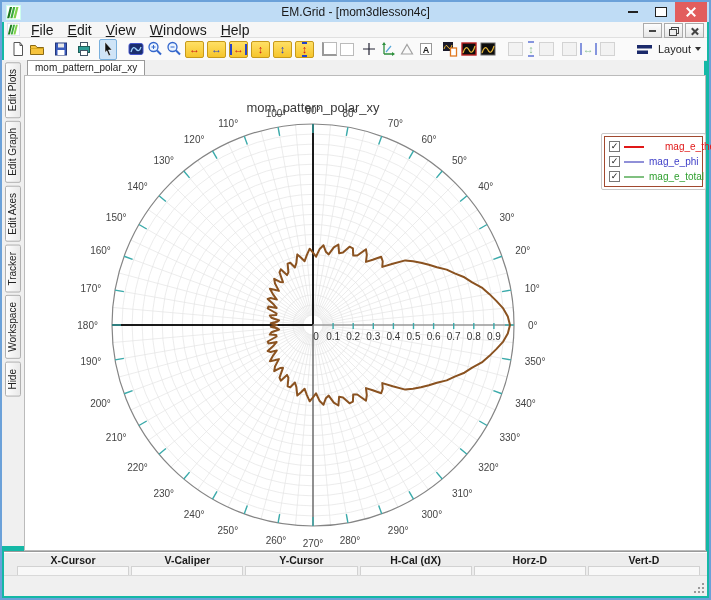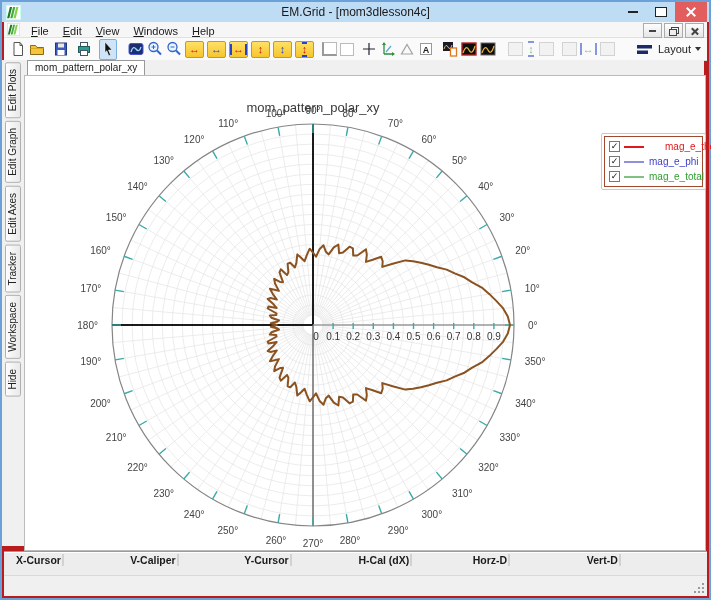--- a/index.html
+++ b/index.html
@@ -1,34 +1,34 @@
 <!DOCTYPE html>
 <html><head>
 <meta charset="utf-8">
 <style>
   html,body{margin:0;padding:0;}
   body{width:711px;height:600px;overflow:hidden;font-family:"Liberation Sans","DejaVu Sans",sans-serif;background:#f0f0f0;position:relative;}
-  .window{position:absolute;inset:0;border:2px solid #6ba1d9;box-sizing:border-box;background:#b91c1c;}
+  .window{position:absolute;inset:0;border:2px solid #6ba1d9;box-sizing:border-box;background:#14b8a6;}
   
   .titlebar{position:absolute;left:0;right:0;top:0;height:20px;background:#bfdcf5;display:flex;align-items:center;}
   .titlebar .logo{margin-left:4px;}
   .title-text{position:absolute;left:0;right:0;text-align:center;font-size:12px;color:#1a1a1a;}
   .winbtns{position:absolute;right:2px;top:0;height:20px;display:flex;}
   .wbtn{width:28px;height:20px;display:flex;align-items:center;justify-content:center;}
   .wbtn .min-glyph{width:10px;height:0;border-bottom:2px solid #222;}
   .wbtn .max-glyph{width:10px;height:8px;border:1.5px solid #222;background:#fff;}
   .wbtn.close{width:32px;background:#e25d5d;position:relative;}
   .x-glyph{position:relative;width:10px;height:10px;}
   .x-glyph:before,.x-glyph:after{content:"";position:absolute;left:4px;top:-1px;width:2px;height:12px;background:#fff;}
   .x-glyph:before{transform:rotate(45deg);}
   .x-glyph:after{transform:rotate(-45deg);}
   
   .menubar{position:absolute;left:2px;right:2px;top:20px;height:15px;background:#f6f6f6;border-bottom:1px solid #e0e0e0;display:flex;align-items:center;}
   .menubar .logo{margin:0 4px 0 3px;}
-  .menu-item{font-size:11px;color:#1a1a1a;padding:0 7px;cursor:default;text-align:center;}
+  .menu-item{font-size:14px;color:#1a1a1a;padding:0 7px;cursor:default;text-align:center;}
   .mdibtns{position:absolute;right:3px;top:1px;display:flex;gap:2px;}
   .mdibtn{width:17px;height:13px;border:1px solid #ababab;background:linear-gradient(#fdfdfd,#e6e6e6);display:flex;align-items:center;justify-content:center;font-size:9px;color:#333;}
   .mdibtn .min-glyph{width:7px;height:0;border-bottom:2px solid #444;}
   .rest-glyph{position:relative;width:9px;height:8px;}
   .rest-glyph:before{content:"";position:absolute;left:2px;top:0;width:6px;height:5px;border:1px solid #444;}
   .rest-glyph:after{content:"";position:absolute;left:0;top:2px;width:6px;height:5px;border:1px solid #444;background:#eee;}
   .xs-glyph{position:relative;width:8px;height:8px;}
   .xs-glyph:before,.xs-glyph:after{content:"";position:absolute;left:3.5px;top:0;width:1.6px;height:9px;background:#444;}
   .xs-glyph:before{transform:rotate(45deg);}
   .xs-glyph:after{transform:rotate(-45deg);}
@@ -60,21 +60,21 @@
   .plot-title{position:absolute;left:138px;top:24px;width:300px;text-align:center;font-size:13px;color:#3a3a3a;}
   
   .legend-outer{position:absolute;left:576px;top:57px;width:105px;height:57px;border:1px solid #c9c9c9;border-radius:2px;box-sizing:border-box;padding:2px;}
   .legend{border:1px solid #a1492f;background:#fff;height:100%;box-sizing:border-box;padding:2px 4px;display:flex;flex-direction:column;justify-content:space-around;}
   .leg-row{display:flex;align-items:center;height:14px;}
   .leg-check{width:9px;height:9px;border:1px solid #777;background:#fff;font-size:9px;line-height:9px;text-align:center;color:#111;margin-right:4px;flex:none;}
   .leg-line{width:20px;border-top:2px solid;margin-right:5px;flex:none;}
   .leg-label{font-size:10px;white-space:nowrap;}
   
   .cursorbar{position:absolute;left:2px;right:2px;top:549px;height:27px;background:#ededed;border-top:1px solid #9a9a9a;box-shadow:inset 0 1px 0 #fff;display:flex;padding:2px 6px 0 12px;box-sizing:border-box;}
-  .cursor-col{flex:1;display:flex;flex-direction:row;}
+  .cursor-col{flex:1;display:flex;flex-direction:column;}
   .cursor-label{font-size:10.5px;font-weight:bold;color:#1a1a1a;text-align:center;height:12px;}
   .cursor-cell{height:10px;background:#f8f8f8;border:1px solid #d2d2d2;margin:0 1px;font-size:9px;}
   .bottomstrip{position:absolute;left:2px;right:2px;bottom:2px;height:20px;background:#f0f0f0;border-top:1px solid #d9d9d9;}
   .grip{position:absolute;right:3px;bottom:3px;width:9px;height:9px;}
   .grip i{position:absolute;width:2px;height:2px;background:#9a9a9a;}
   svg{display:block;}
 </style>
 </head>
 <body>
 

